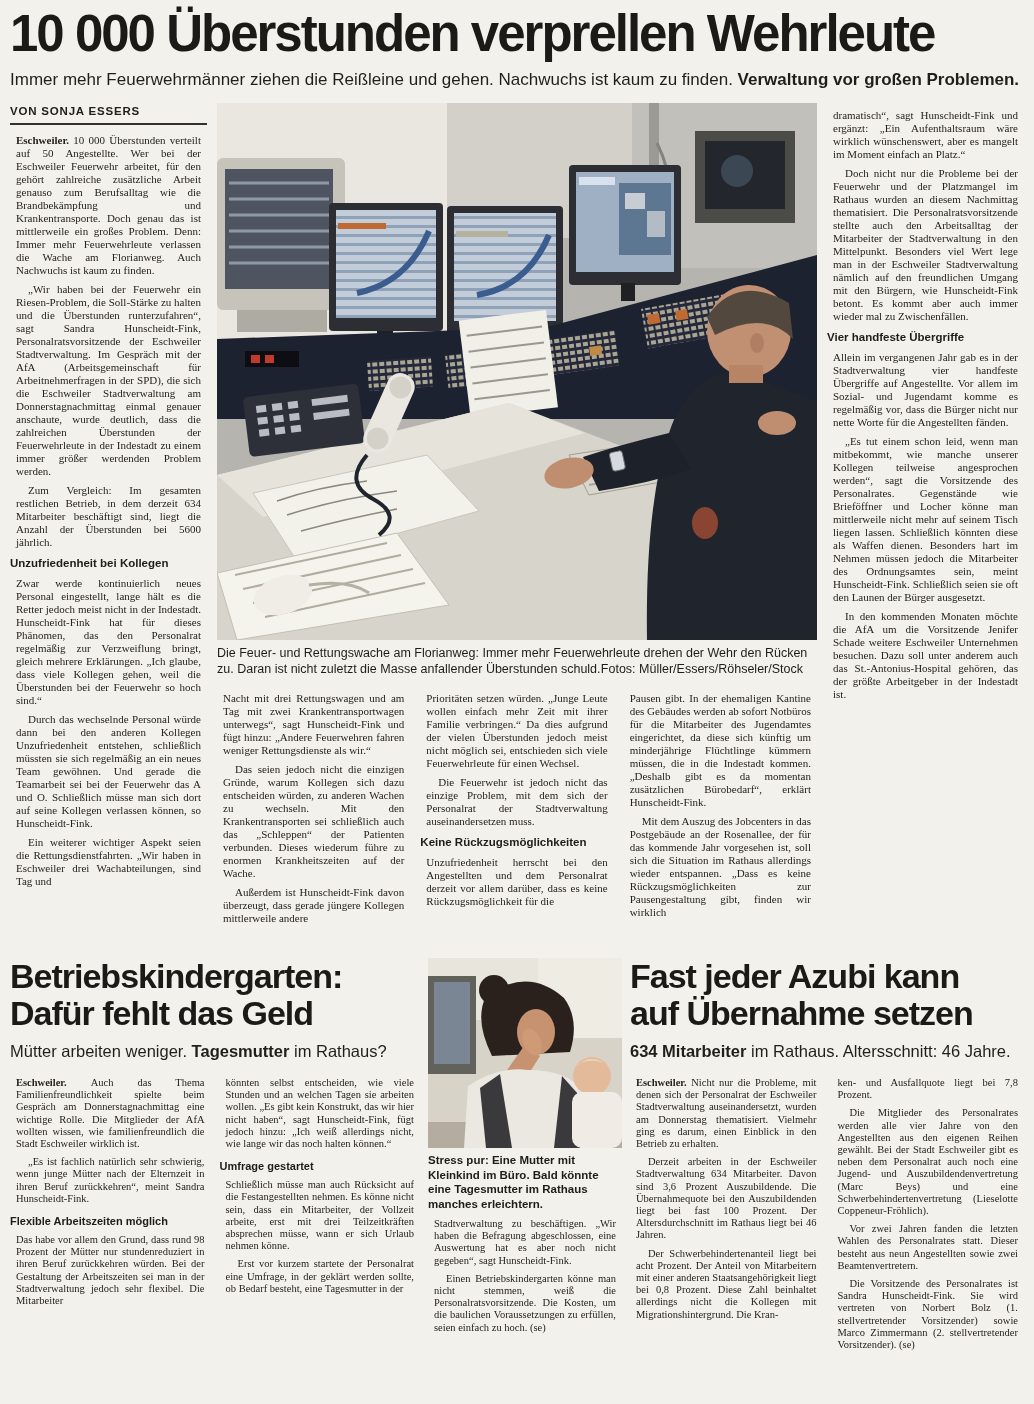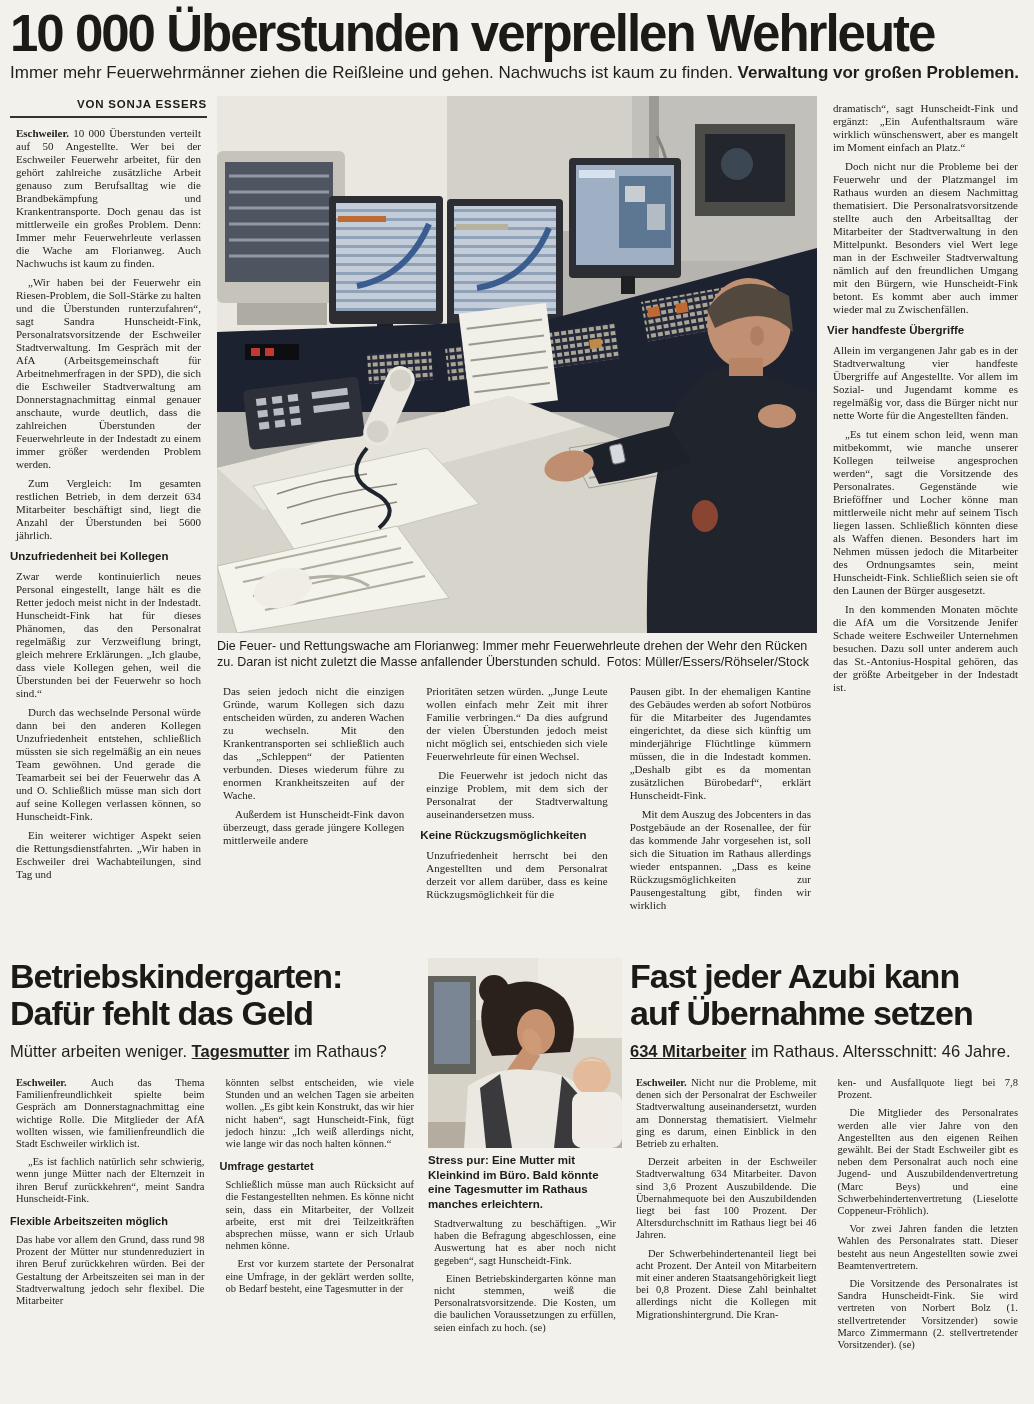--- a/index.html
+++ b/index.html
@@ -10,71 +10,70 @@
   }
   .sheet{position:absolute;left:0;top:0;width:1034px;height:1404px;border-radius:13px;}
   .inner{position:absolute;left:10px;top:6px;width:1014px;}
 
   
   h1.mainhead{
     margin:0;font-family:"Liberation Sans",sans-serif;font-weight:bold;
     font-size:51px;line-height:56px;letter-spacing:-2px;color:#1c1a17;white-space:nowrap;
   }
   .main-subhead{
-    font-family:"Liberation Sans",sans-serif;
+    margin-top:7px;font-family:"Liberation Sans",sans-serif;
     font-size:17px;line-height:22px;color:#211f1b;white-space:nowrap;
   }
   .main-subhead b{font-weight:bold;}
   .top-grid{
     display:grid;grid-template-columns:197px 600px 197px;column-gap:10px;
     margin-top:12px;height:846px;overflow:hidden;
   }
   .byline{
     font-family:"Liberation Sans",sans-serif;font-weight:bold;font-size:11.5px;
     letter-spacing:.8px;color:#222019;padding:2px 0 6px 0;border-bottom:2px solid #35322c;
     margin-bottom:9px;
-    text-align:right;
   }
   .coltext p{
     margin:6px;font-size:11px;line-height:13px;text-align:justify;
     hyphens:auto;-webkit-hyphens:auto;color:#26231f;
   }
   .coltext p + p{text-indent:12px;}
   .coltext h4{
     margin:8px 0 7px 0;font-family:"Liberation Sans",sans-serif;
     font-weight:bold;font-size:11.5px;line-height:13px;color:#1f1d19;
   }
   .coltext b.lead{font-weight:bold;}
 
   .photo-block{width:600px;}
   svg.photo{display:block;width:600px;height:537px;background:#b6b4ae;}
   .caption{
     position:relative;margin-top:5px;font-family:"Liberation Sans",sans-serif;
     font-size:12.5px;line-height:16px;color:#1f1d1a;padding-right:2px;
   }
-  .caption .credit{position:absolute;right:8px;bottom:0;text-align:right;}
+  .caption .credit{position:absolute;right:14px;bottom:0;text-align:right;}
   .mid-grid{
     display:grid;grid-template-columns:repeat(3,1fr);column-gap:10px;
     margin-top:9px;height:250px;overflow:hidden;
   }
 
   
   .bottom{
     position:absolute;left:10px;top:958px;width:1014px;height:442px;overflow:hidden;
   }
   .bottom-grid{display:grid;grid-template-columns:410px 194px 1fr;column-gap:8px;height:100%;}
   h2.subarthead{
     margin:0;font-family:"Liberation Sans",sans-serif;font-weight:bold;
     font-size:34px;line-height:37px;letter-spacing:-1px;color:#1c1a17;white-space:pre-line;
   }
   .sub2{
     margin:9px 0 10px 0;font-family:"Liberation Sans",sans-serif;
     font-size:16.5px;line-height:20px;color:#211f1b;
   }
-  .sub2 b{font-weight:bold;text-decoration:underline;}
+  .sub2 b{font-weight:bold;}
   .two-col{display:grid;grid-template-columns:1fr 1fr;column-gap:9px;overflow:hidden;height:330px;}
   .bottom .coltext p{font-size:10.5px;line-height:12.2px;}
   .bottom .coltext h4{margin:10px 0 6px 0;font-size:11px;}
 
   svg.photo2{display:block;width:194px;height:190px;background:#d8d3c9;}
   .caption2{
     margin:5px 0 7px 0;font-family:"Liberation Sans",sans-serif;font-weight:bold;
     font-size:11.5px;line-height:14.5px;color:#1f1d1a;
   }
 </style>
@@ -239,20 +238,21 @@
           <ellipse cx="488" cy="420" rx="13" ry="16" fill="#8a4432"></ellipse>
         </svg>
 
         <div class="caption">
           <span>Die Feuer- und Rettungswache am Florianweg: Immer mehr Feuerwehrleute drehen der Wehr den Rücken zu. Daran ist nicht zuletzt die Masse anfallender Überstunden schuld.</span>
           <span class="credit">Fotos: Müller/Essers/Röhseler/Stock</span>
         </div>
 
         <div class="mid-grid">
           <div class="coltext">
+              <p>Nacht mit drei Rettungswagen und am Tag mit zwei Krankentransportwagen unterwegs“, sagt Hunscheidt-Fink und fügt hinzu: „Andere Feuerwehren fahren weniger Rettungsdienste als wir.“</p>
               <p>Das seien jedoch nicht die einzigen Gründe, warum Kollegen sich dazu entscheiden würden, zu anderen Wachen zu wechseln. Mit den Krankentransporten sei schließlich auch das „Schleppen“ der Patienten verbunden. Dieses wiederum führe zu enormen Krankheitszeiten auf der Wache.</p>
               <p>Außerdem ist Hunscheidt-Fink davon überzeugt, dass gerade jüngere Kollegen mittlerweile andere</p>
             </div>
           <div class="coltext">
               <p>Prioritäten setzen würden. „Junge Leute wollen einfach mehr Zeit mit ihrer Familie verbringen.“ Da dies aufgrund der vielen Überstunden jedoch meist nicht möglich sei, entschieden sich viele Feuerwehrleute für einen Wechsel.</p>
               <p>Die Feuerwehr ist jedoch nicht das einzige Problem, mit dem sich der Personalrat der Stadtverwaltung auseinandersetzen muss.</p>
               <h4>Keine Rückzugsmöglichkeiten</h4>
               <p>Unzufriedenheit herrscht bei den Angestellten und dem Personalrat derzeit vor allem darüber, dass es keine Rückzugsmöglichkeit für die</p>
             </div>
           <div class="coltext">

